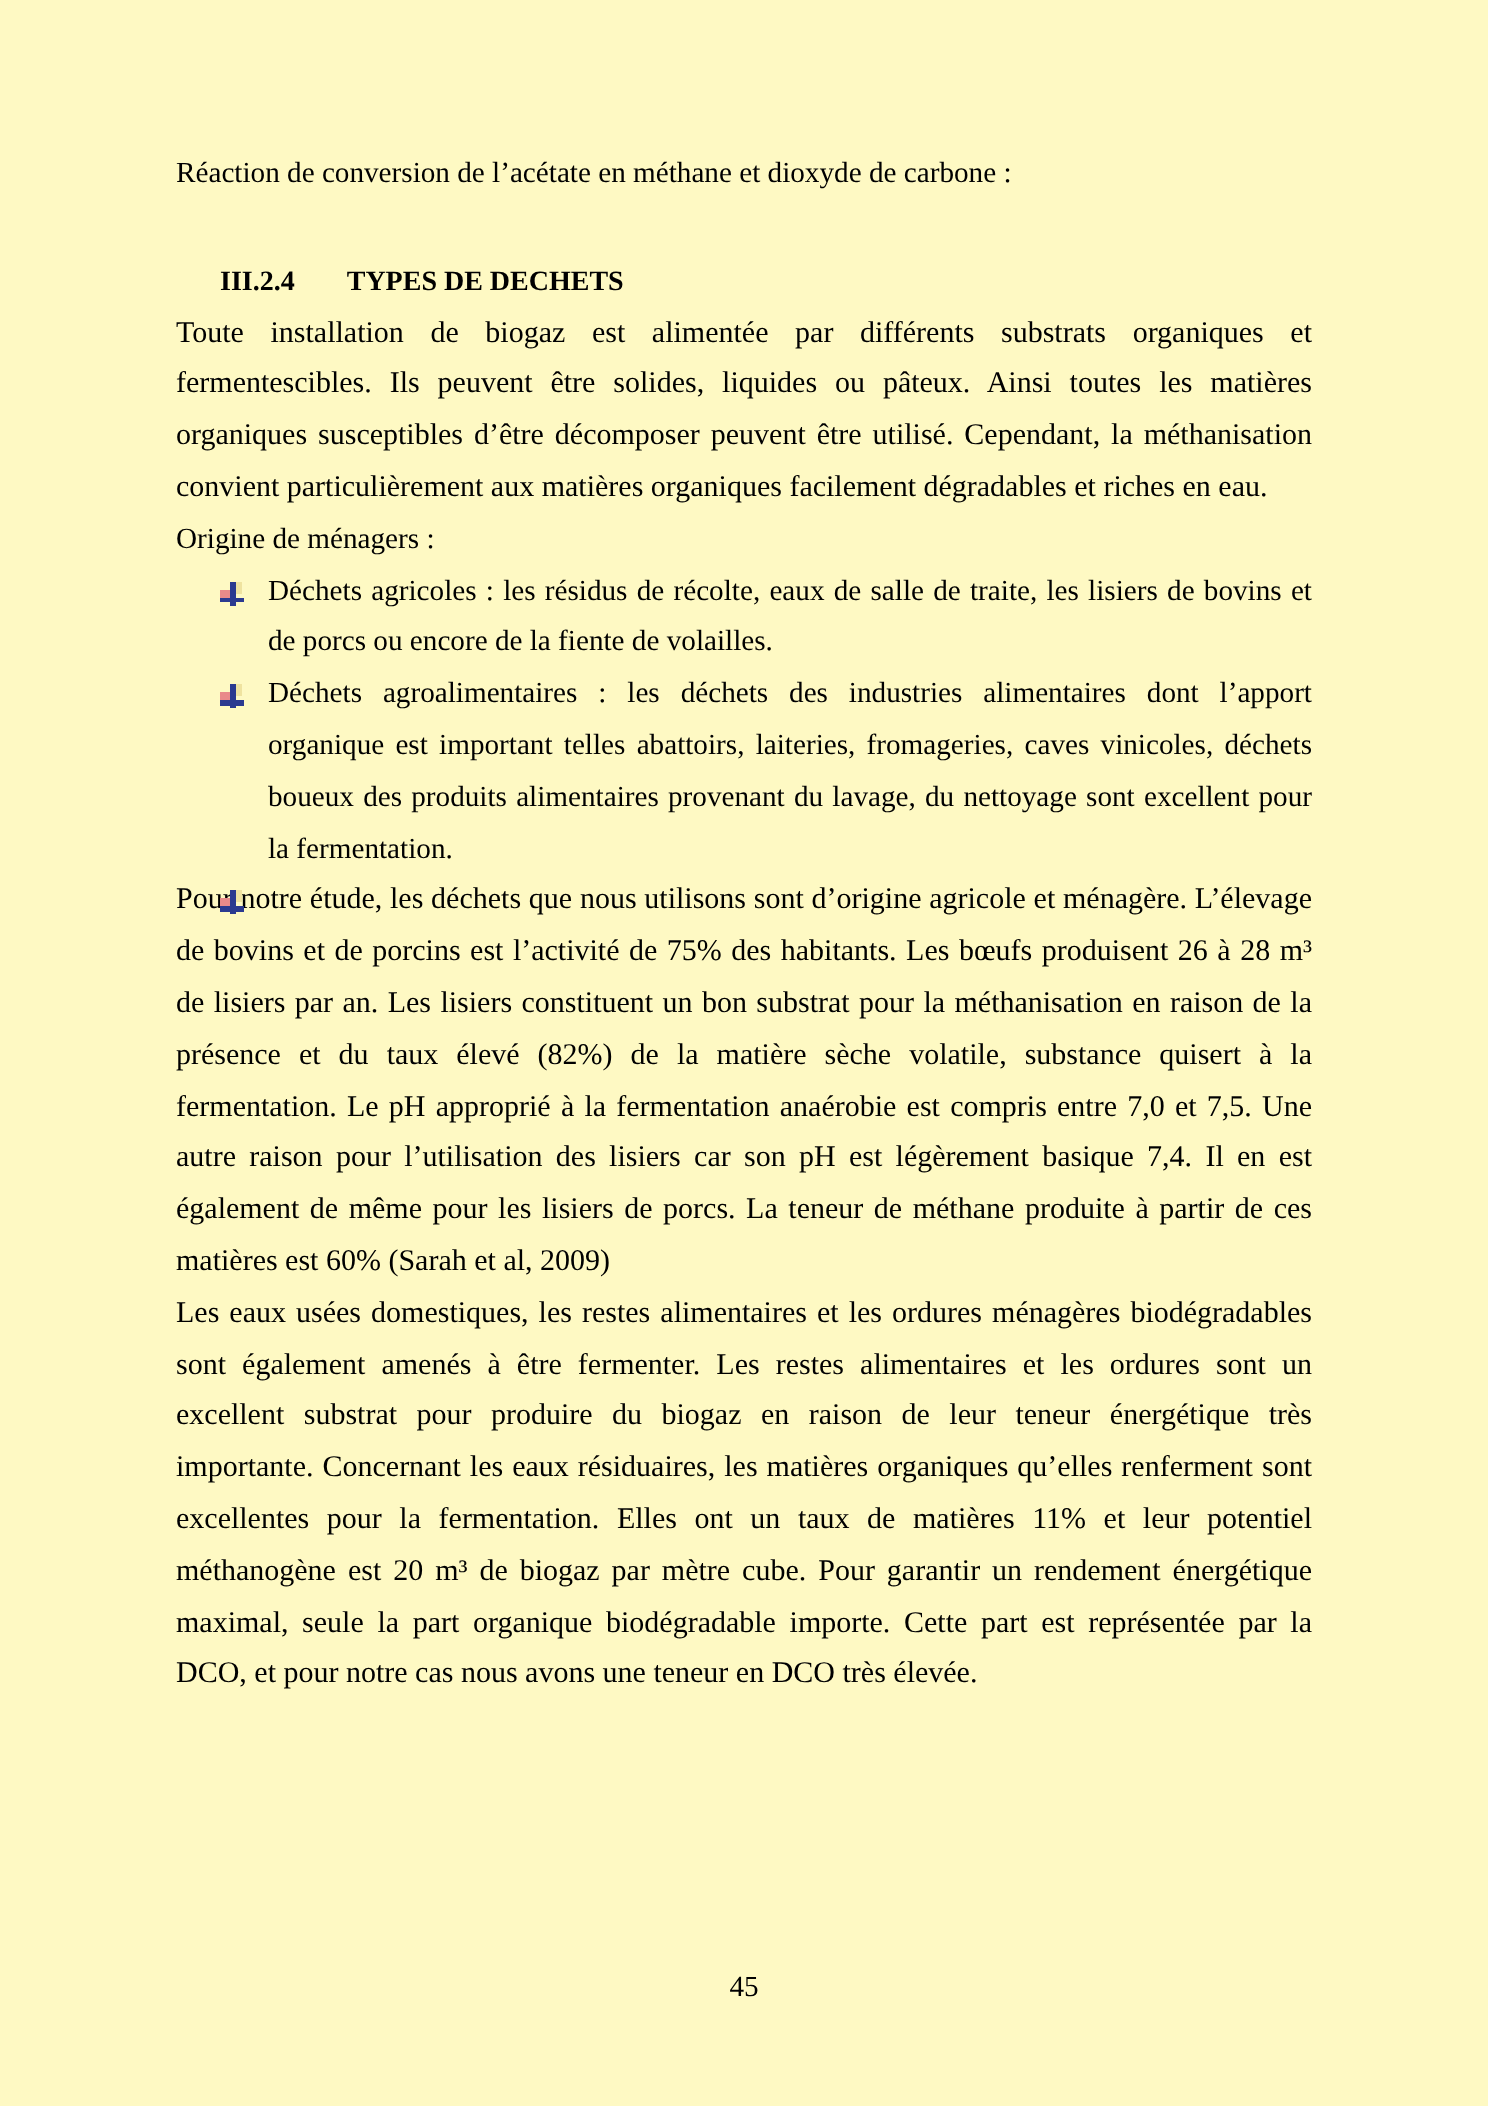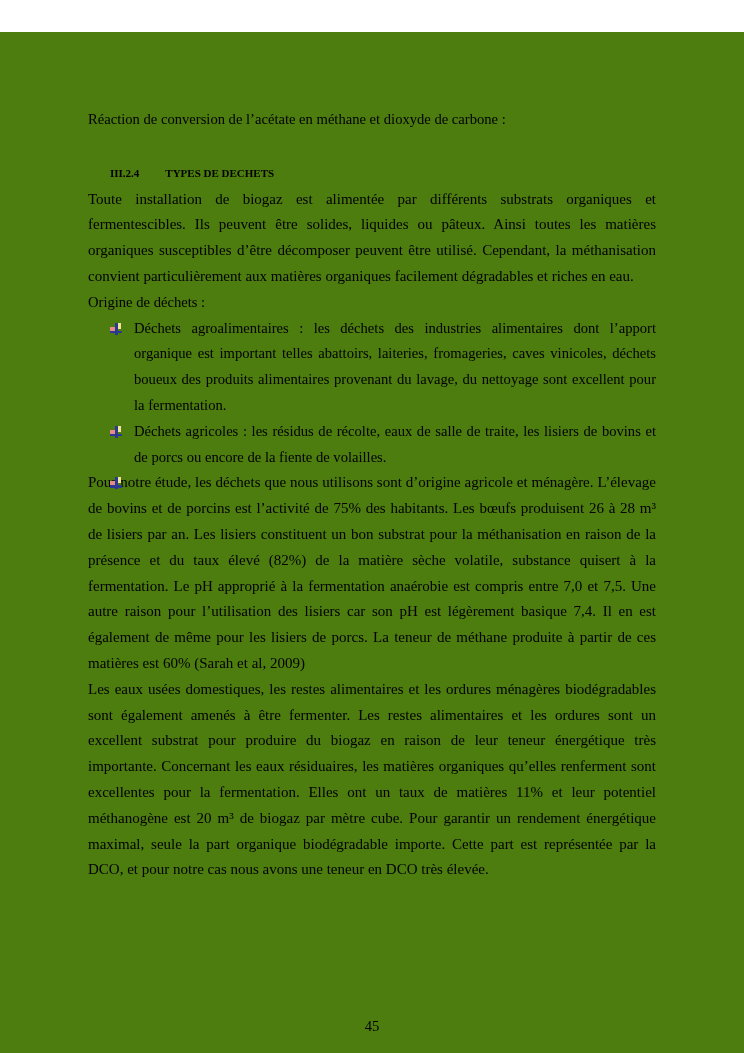--- a/index.html
+++ b/index.html
@@ -4,33 +4,33 @@
 <style>
   * { margin: 0; padding: 0; box-sizing: border-box; }
   html, body { background: #ffffff; }
   body {
     width: 744px; height: 1053px;
     position: relative;
     font-family: "Liberation Serif", serif;
     color: #000000;
     overflow: hidden;
   }
-  .page { position: absolute; inset: 0; background: #4d7c0f; margin-top: 32px; }
+  .page { position: absolute; inset: 0; background: #fef9c3; }
   .content { position: absolute; left: 88px; right: 88px; top: 75px; }
 
   .caption-line { font-size: 14.6px; line-height: 25.8px; }
 
   .formula { font-weight: bold; font-size: 15.2px; line-height: 25.8px; letter-spacing: 0.2px; }
   .formula sub, .formula sup { font-size: 10px; font-weight: bold; }
 
   .heading {
     margin-top: 28px;
     padding-left: 22px;
     font-weight: bold;
-    font-size: 11px;
+    font-size: 14px;
     line-height: 25.8px;
   }
   .heading-tab { display: inline-block; width: 26px; }
 
   .para {
     font-size: 15px;
     line-height: 25.8px;
     text-align: justify;
   }
   .plain-line { font-size: 14.6px; line-height: 25.8px; }
@@ -70,40 +70,40 @@
 
     <div class="caption-line">Réaction de conversion de l’acétate en méthane et dioxyde de carbone :</div>
 
 
     <div class="heading">
       <span>III.2.4</span><span class="heading-tab"></span><span>TYPES DE DECHETS</span>
     </div>
 
     <div class="para">Toute installation de biogaz est alimentée par différents substrats organiques et fermentescibles. Ils peuvent être solides, liquides ou pâteux. Ainsi toutes les matières organiques susceptibles d’être décomposer peuvent être utilisé. Cependant, la méthanisation convient particulièrement aux matières organiques facilement dégradables et riches en eau.</div>
 
-    <div class="plain-line">Origine de déchets :</div>
+    <div class="plain-line">Origine de ménagers :</div>
 
     <ul class="bullet-list">
       <li class="bullet-item">
         <span class="bullet-icon">
           <span class="yellow"></span>
             <span class="pink"></span>
             <span class="vbar"></span>
             <span class="hbar"></span>
         </span>
-        <span>Déchets agroalimentaires : les déchets des industries alimentaires dont l’apport organique est important telles abattoirs, laiteries, fromageries, caves vinicoles, déchets boueux des produits alimentaires provenant du lavage, du nettoyage sont excellent pour la fermentation.</span>
+        <span>Déchets agricoles : les résidus de récolte, eaux de salle de traite, les lisiers de bovins et de porcs ou encore de la fiente de volailles.</span>
       </li>
       <li class="bullet-item">
         <span class="bullet-icon">
           <span class="yellow"></span>
             <span class="pink"></span>
             <span class="vbar"></span>
             <span class="hbar"></span>
         </span>
-        <span>Déchets agricoles : les résidus de récolte, eaux de salle de traite, les lisiers de bovins et de porcs ou encore de la fiente de volailles.</span>
+        <span>Déchets agroalimentaires : les déchets des industries alimentaires dont l’apport organique est important telles abattoirs, laiteries, fromageries, caves vinicoles, déchets boueux des produits alimentaires provenant du lavage, du nettoyage sont excellent pour la fermentation.</span>
       </li>
       <li class="bullet-item">
         <span class="bullet-icon">
           <span class="yellow"></span>
             <span class="pink"></span>
             <span class="vbar"></span>
             <span class="hbar"></span>
         </span>
       </li>
     </ul>

